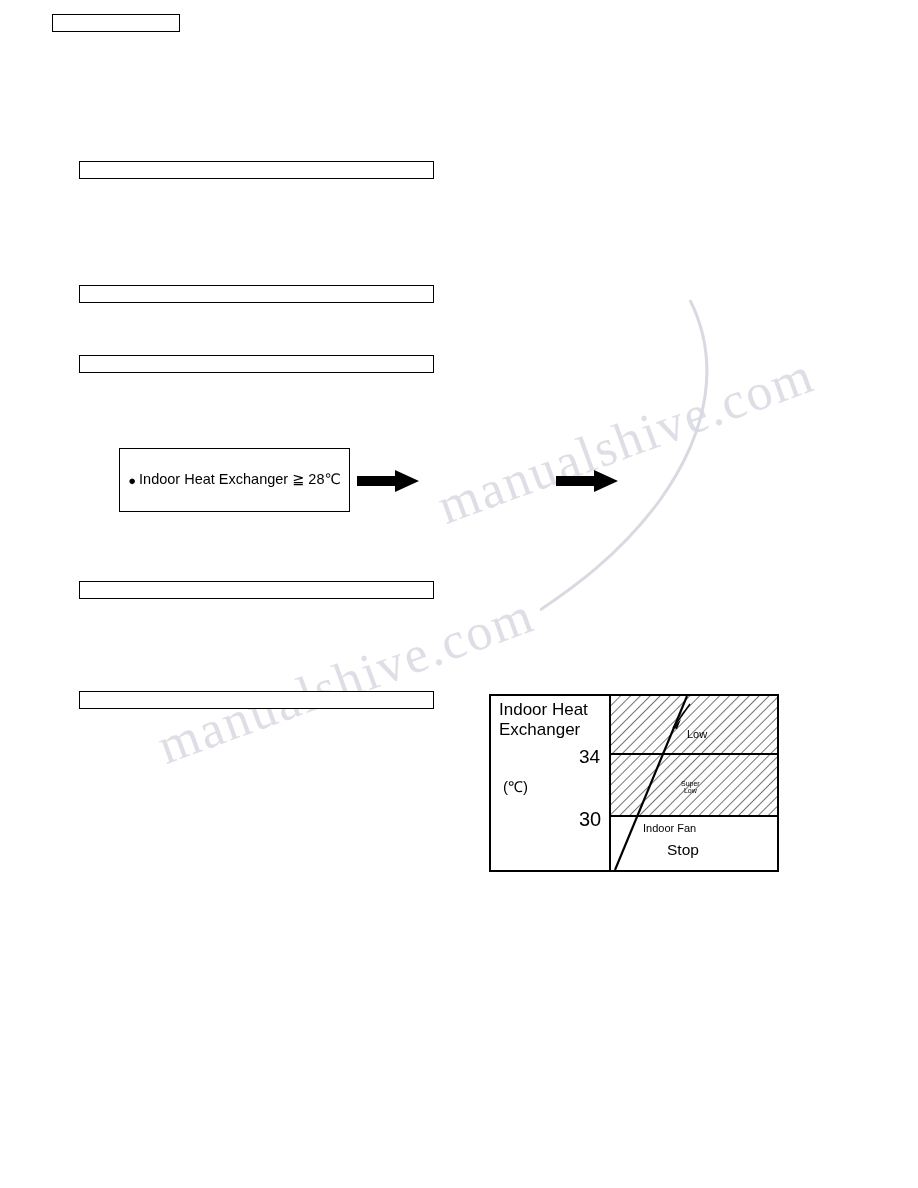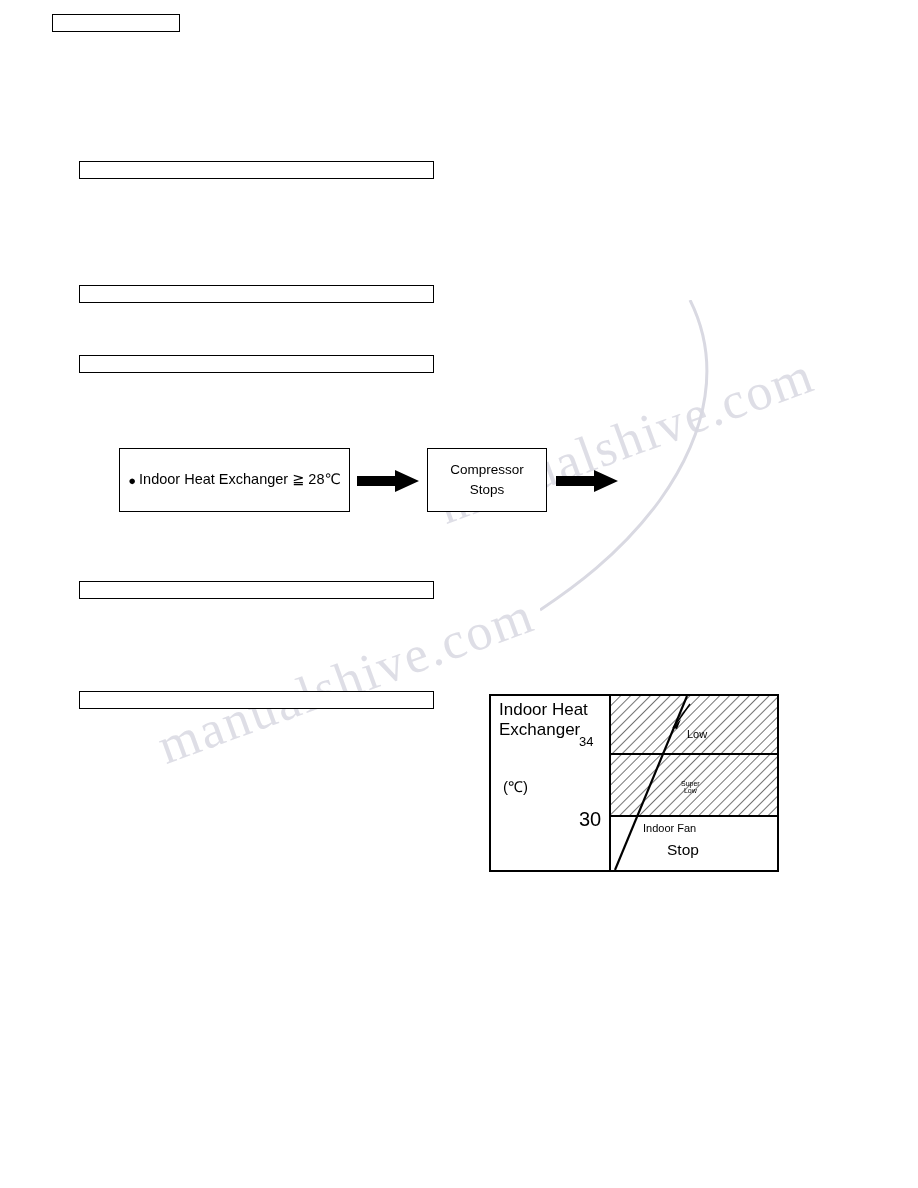--- a/index.html
+++ b/index.html
@@ -161,22 +161,22 @@
   }
   #chart-title-line2 {
     left: 8px; top: 24px;
     font-size: 17px;
   }
   #chart-unit {
     left: 12px; top: 80px;
     font-size: 15px;
   }
   #tick-34 {
-    left: 88px; top: 38px;
-    font-size: 13px;
+    left: 88px; top: 50px;
+    font-size: 19px;
   }
   #tick-30 {
     left: 88px; top: 112px;
     font-size: 20px;
   }
   #label-low {
     left: 196px; top: 32px;
     font-size: 11px;
   }
   #label-superlow {
@@ -218,24 +218,20 @@
 
   <div class="flow-box" id="flow-box-1">
     <span class="bullet">●</span>
     <span class="line">Indoor Heat Exchanger ≧ 28℃</span>
   </div>
 
   <svg class="arrow" style="left:357px; top:470px; width:62px;" viewBox="0 0 62 22">
     <polygon points="0,6 38,6 38,0 62,11 38,22 38,16 0,16" fill="#000"></polygon>
   </svg>
 
-  <div class="flow-box" id="flow-box-2">
-    <div class="line">Compressor</div>
-    <div class="line">Stops</div>
-  </div>
 
   <svg class="arrow" style="left:556px; top:470px; width:62px;" viewBox="0 0 62 22">
     <polygon points="0,6 38,6 38,0 62,11 38,22 38,16 0,16" fill="#000"></polygon>
   </svg>
 
 
   <div class="chart">
     <svg class="chart-svg" width="286" height="174" viewBox="0 0 286 174">
       <defs>
         <pattern id="hatch" width="7" height="7" patternTransform="rotate(45)" patternUnits="userSpaceOnUse">

